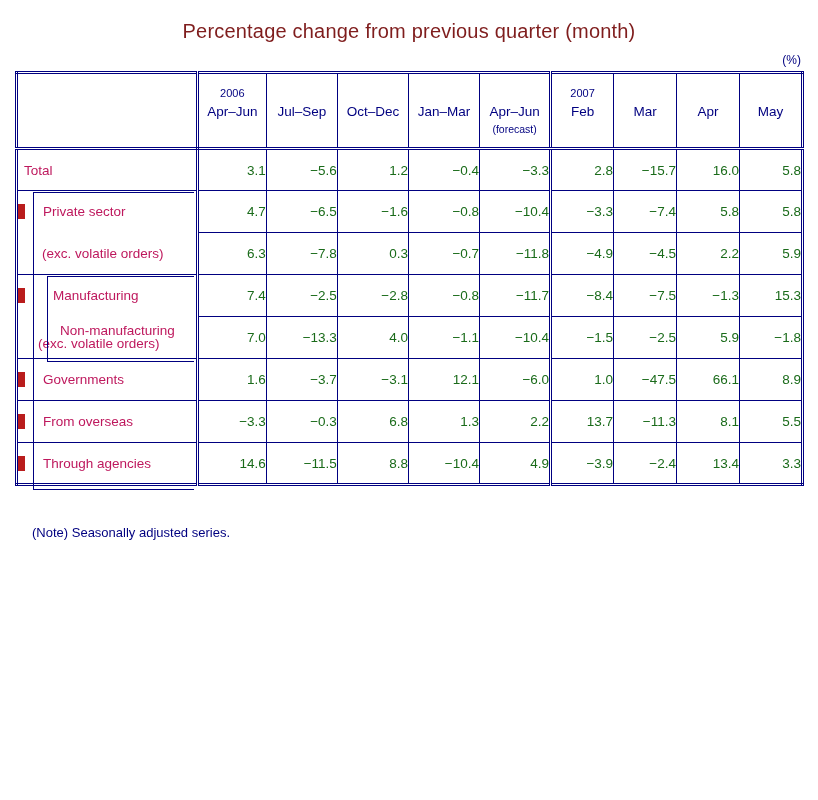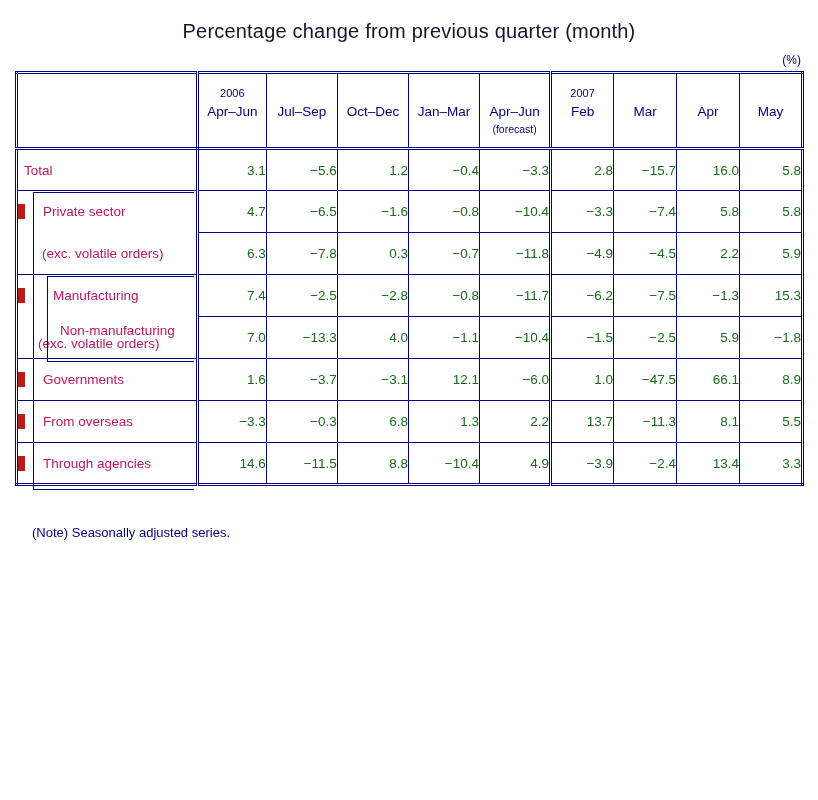--- a/index.html
+++ b/index.html
@@ -17,21 +17,21 @@
   }
 
   
   .title {
     position: absolute;
     left: 0;
     top: 20px;
     width: 818px;
     text-align: center;
     font-size: 20px;
-    color: #0f172a;
+    color: #7f1d1d;
     letter-spacing: 0.2px;
     white-space: nowrap;
   }
 
   
   .unit-label {
     position: absolute;
     right: 17px;
     top: 53px;
     font-size: 12px;
@@ -282,21 +282,21 @@
 
       <tr>
         <td class="label-cell no-bot">
           <span class="lbl ind3 box-l" style="padding-left:28px;">Manufacturing</span>
         </td>
         <td class="val">7.4</td>
         <td class="val">−2.5</td>
         <td class="val">−2.8</td>
         <td class="val">−0.8</td>
         <td class="val">−11.7</td>
-        <td class="val year-start">−6.2</td>
+        <td class="val year-start">−8.4</td>
         <td class="val">−7.5</td>
         <td class="val">−1.3</td>
         <td class="val">15.3</td>
       </tr>
 
       <tr>
         <td class="label-cell no-top">
           <span class="lbl ind3 box-l" style="padding-left:28px;margin-left:14px;border-left:none;">Non-manufacturing</span>
           <span class="lbl2" style="padding-left:20px;">(exc. volatile orders)</span>
         </td>

